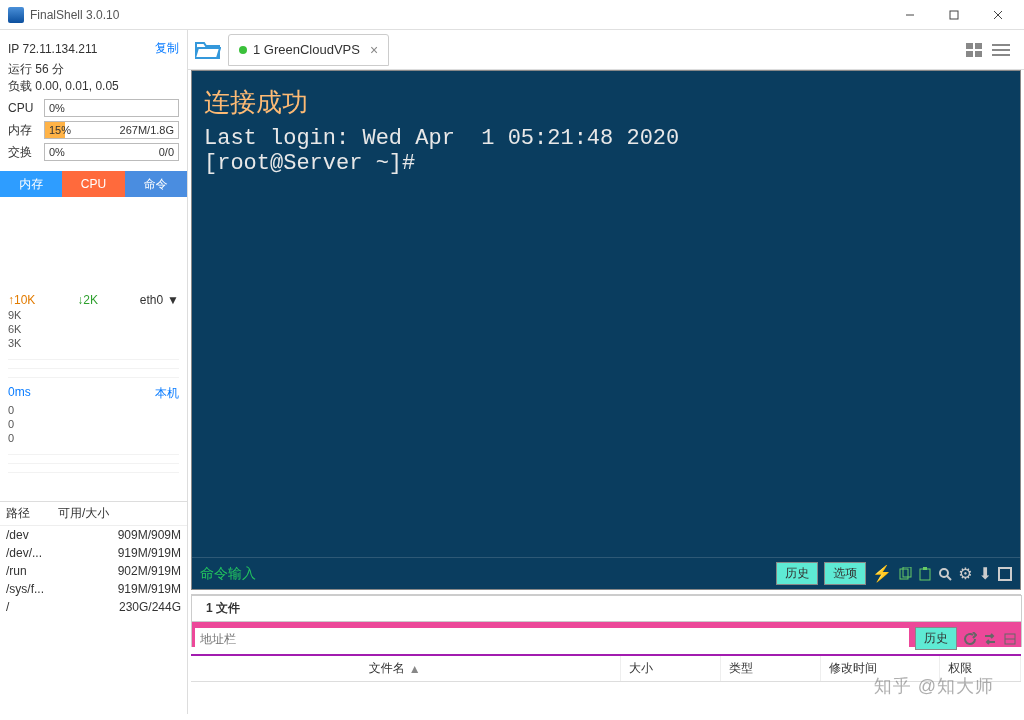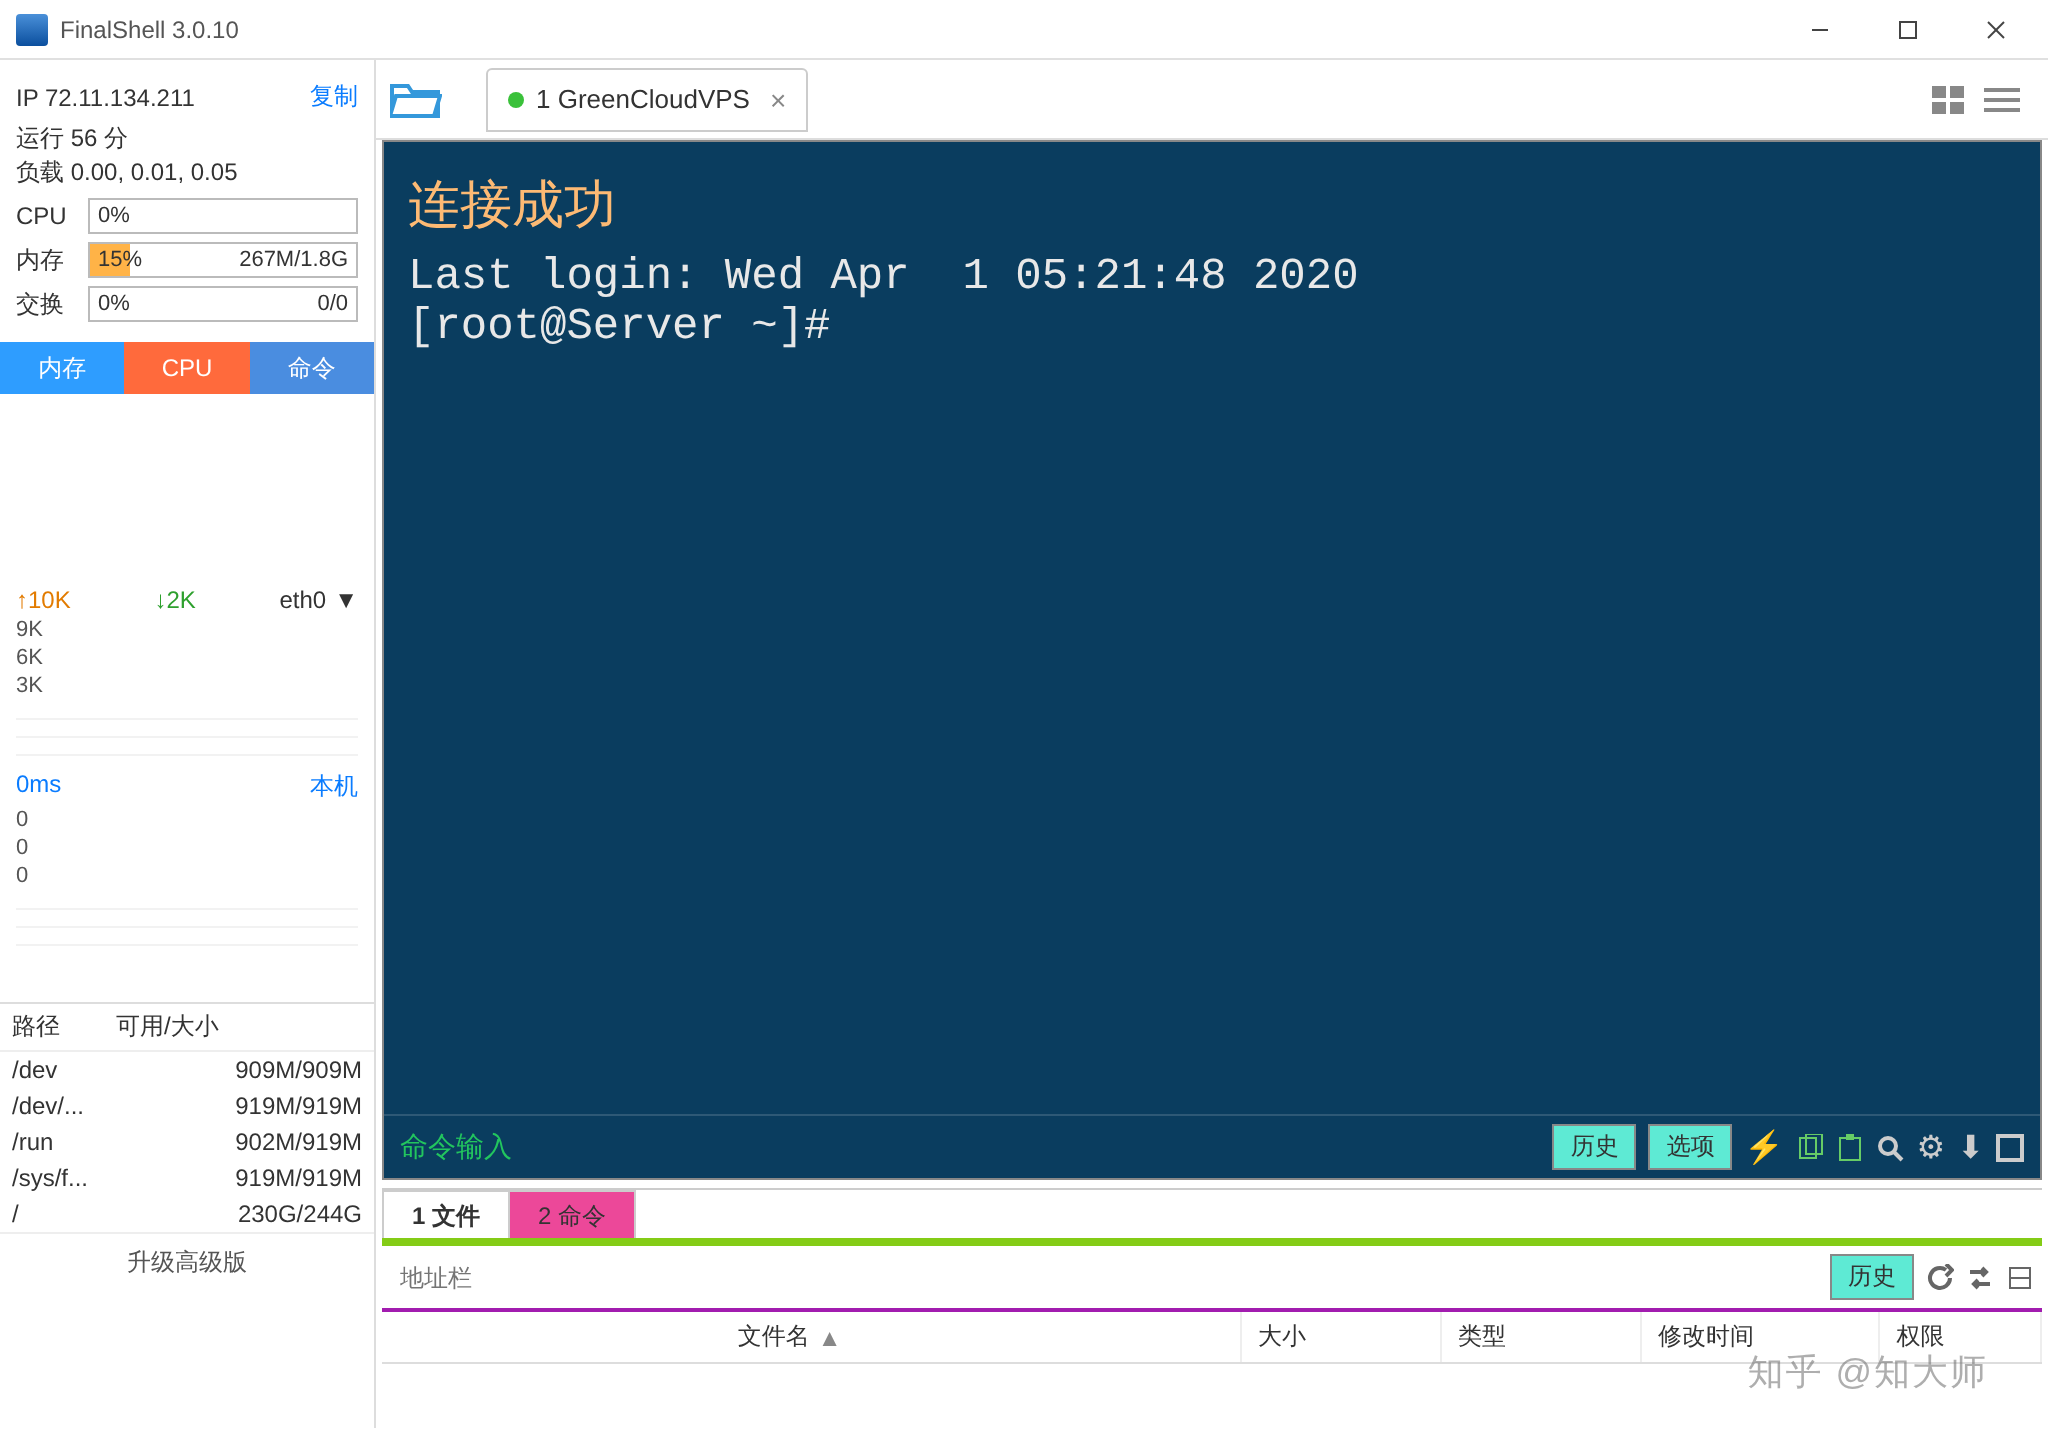--- a/index.html
+++ b/index.html
@@ -42,42 +42,42 @@
 .disk-sec { border-top:1px solid #ddd; margin-top:17px;}
 .disk-head { display:flex; border-bottom:1px solid #eee; padding:3px 6px; font-size:12px;}
 .disk-head .c1 { width:52px; border-right: none;}
 .disk-head .c2 { flex:1;}
 .disk-row { display:flex; padding:2px 6px; font-size:12px;}
 .disk-row .c1 { width:52px; overflow:hidden; text-overflow:ellipsis; white-space:nowrap;}
 .disk-row .c2 { flex:1; text-align:right;}
 
 .upgrade { text-align:center; padding:6px; border-top:1px solid #eee; color:#555; cursor:pointer;}
 
-.tabs-area { height:40px; border-bottom:1px solid #ddd; display:flex; align-items:center; padding:0 6px; gap:21px; }
+.tabs-area { height:40px; border-bottom:1px solid #ddd; display:flex; align-items:center; padding:0 6px; gap:6px; }
 .folder-icon { width:28px; height:28px; display:flex; align-items:center; justify-content:center; color:#3498db; font-size:20px; cursor:pointer; }
 .conn-tab { height:32px; border:1px solid #ccc; background:#fff; border-radius:3px 3px 0 0; display:flex; align-items:center; padding:0 10px; gap:6px; font-size:13px; position:relative; cursor:pointer;}
 .conn-tab .dot { width:8px; height:8px; border-radius:50%; background:#3ac13a; }
 .conn-tab .close { color:#888; margin-left:4px; font-size:14px;}
 .tabs-spacer { flex:1; }
 .tabs-right { display:flex; gap:8px; align-items:center; color:#888; padding-right:8px;}
 .icon-btn { cursor:pointer; font-size:16px; color:#888;}
 
 .terminal { flex:1; background:#0a3d5f; color:#e8e8e8; font-family:"Consolas","Courier New",monospace; font-size:20px; padding:14px 12px; position:relative; border:1px solid #888; margin:0 3px; display:flex; flex-direction:column;}
 .terminal .big { font-size:26px; color:#fdba74; margin-bottom:6px;}
 .terminal .line { white-space:pre; font-size:22px; }
 .terminal .mono { font-family:"Consolas","Courier New",monospace;}
 .term-bottom { position:absolute; bottom:0; left:0; right:0; background:#0a3d5f; border-top:1px solid rgba(255,255,255,0.15); display:flex; align-items:center; padding:4px 8px; gap:6px;}
 .cmd-input { color:#22c55e; font-size:14px; flex:1;}
 .tb-btn { background:#5eead4; color:#333; border:1px solid #888; padding:2px 8px; font-size:12px; cursor:pointer;}
 .tb-icon { color:#8ace7f; font-size:16px; cursor:pointer; }
 .tb-icon.g { color:#5bd65b;}
 .tb-icon.gray { color:#ccc;}
 
 .lower { height:120px; border-top:1px solid #ccc; margin:4px 3px 0 3px; display:flex; flex-direction:column;}
-.lower-tabs { display:flex; height:28px; border-bottom:4px solid #84cc16;}
+.lower-tabs { display:flex; height:28px; border-bottom:1px solid #84cc16;flex-direction:column;}
 .ltab { border:1px solid #ccc; border-bottom:none; padding:4px 14px; font-size:12px; background:#ec4899; cursor:pointer; margin-right:-1px;}
 .ltab.active { font-weight:bold; background:#fff; }
 .addr-row { display:flex; align-items:center; padding:4px; gap:6px; border-bottom:2px solid #a21caf;}
 .addr-input { flex:1; border:1px solid #fff; padding:3px 4px; color:#888; font-size:12px;}
 .file-cols { display:flex; border-bottom:1px solid #ddd; height:26px; align-items:center;}
 .fcol { padding:0 8px; font-size:12px; border-right:1px solid #eee; height:100%; display:flex; align-items:center;}
 .fc1 {width:40%;} .fc2{width:15%;} .fc3{width:15%;} .fc4{width:18%;} .fc5{width:12%;}
 .file-body { flex:1; position:relative;}
 
 .watermark { position:absolute; right:30px; bottom:22px; font-size:18px; color:rgba(120,120,120,0.6); font-weight:500; z-index:999; letter-spacing:1px;}
@@ -196,21 +196,20 @@
         </div>
       <div class="disk-row">
           <span class="c1">/sys/f...</span>
           <span class="c2">919M/919M</span>
         </div>
       <div class="disk-row">
           <span class="c1">/</span>
           <span class="c2">230G/244G</span>
         </div>
     </div>
-    <div class="upgrade">升级高级版</div>
   </div>
 
   <div class="main">
     <div class="tabs-area">
       <div class="folder-icon">
         <svg width="26" height="20" viewBox="0 0 26 20">
             <path d="M1 3 h8 l2 3 h13 v12 h-23 z" fill="none" stroke="#3498db" stroke-width="2"></path>
             <path d="M3 8 h22 l-3 10 h-22 z" fill="#fff" stroke="#3498db" stroke-width="2"></path>
           </svg>
       </div>

